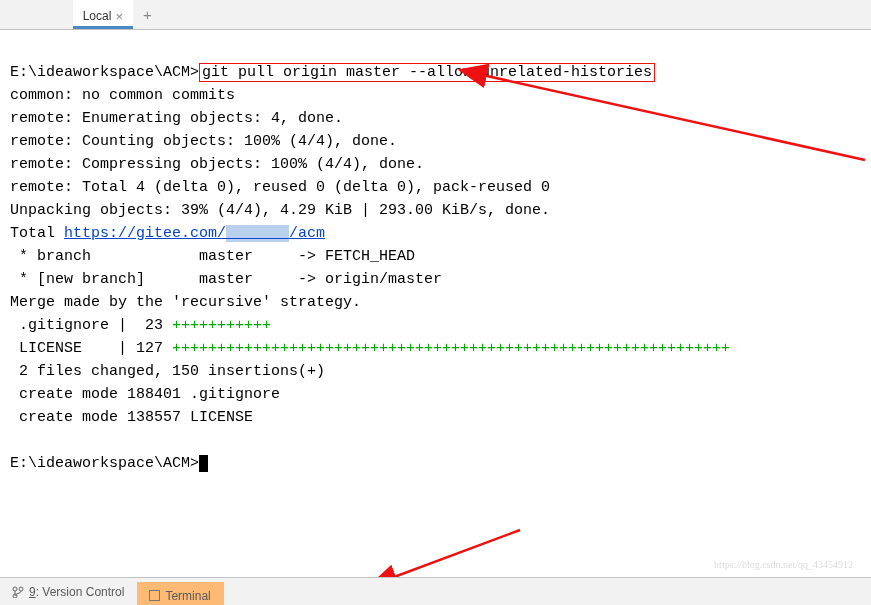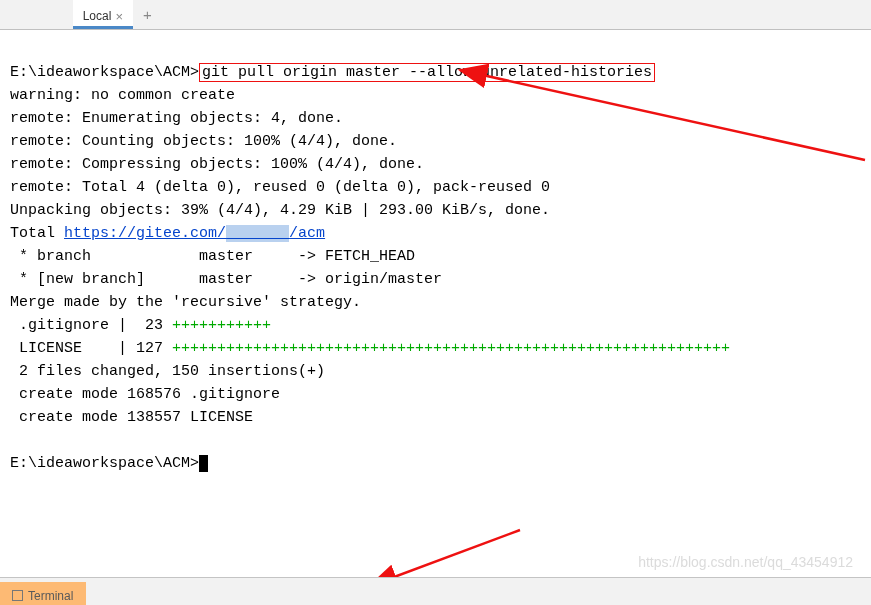--- a/index.html
+++ b/index.html
@@ -103,22 +103,22 @@
   background: #fdba74;
   margin-top: 8px;
 }
 .status-bar .item .under { text-decoration: underline; }
 .icon-sq { width:11px; height:11px; border:1px solid #777; display:inline-block; }
 .watermark {
   position: absolute;
   right: 18px;
   bottom: 35px;
   color: #ccc;
-  font-size: 14px;
-  font-family: Liberation Sans, sans-serif;
+  font-size: 10px;
+  font-family: Liberation Serif, serif;
   opacity: 0.7;
 }
 .arrow {
   position: absolute;
   pointer-events: none;
 }
 </style>
 </head>
 <body>
 
@@ -128,49 +128,58 @@
     <span>Local</span>
     <span class="close">×</span>
   </div>
   <div class="add-tab">
     <span>+</span>
   </div>
 </div>
 
 <div class="terminal-body">
 <span>E:\ideaworkspace\ACM&gt;</span><span class="cmd-box"><span>git pull origin master --allow-unrelated-histories</span></span>
-<span>warning: no common create</span>
+<span>common: no common commits</span>
 <span>remote: Enumerating objects: 4, done.</span>
 <span>remote: Counting objects: 100% (4/4), done.</span>
 <span>remote: Compressing objects: 100% (4/4), done.</span>
 <span>remote: Total 4 (delta 0), reused 0 (delta 0), pack-reused 0</span>
 <span>Unpacking objects: 39% (4/4), 4.29 KiB | 293.00 KiB/s, done.</span>
 <span>Total </span><a href="#"><span>https://gitee.com/</span><span class="redact">xxxxxxx</span><span>/acm</span></a>
 <span> * branch            master     -&gt; FETCH_HEAD</span>
 <span> * [new branch]      master     -&gt; origin/master</span>
 <span>Merge made by the 'recursive' strategy.</span>
 <span> .gitignore |  23 </span><span class="green">+++++++++++</span>
 <span> LICENSE    | 127 </span><span class="green">++++++++++++++++++++++++++++++++++++++++++++++++++++++++++++++</span>
 <span> 2 files changed, 150 insertions(+)</span>
-<span> create mode 168576 .gitignore</span>
+<span> create mode 188401 .gitignore</span>
 <span> create mode 138557 LICENSE</span>
 
 <span>E:\ideaworkspace\ACM&gt;</span><span class="cursor"></span>
 </div>
 
 <svg class="arrow" style="left:0;top:0;" width="871" height="605">
   <defs>
     <marker id="ah" markerWidth="12" markerHeight="10" refX="11" refY="5" orient="auto">
       <polygon points="0,0 12,5 0,10" fill="#e11"></polygon>
     </marker>
   </defs>
   <line x1="865" y1="160" x2="460" y2="70" stroke="#e11" stroke-width="2.5" marker-end="url(#ah)"></line>
   <line x1="520" y1="530" x2="370" y2="586" stroke="#e11" stroke-width="2.5" marker-end="url(#ah)"></line>
 </svg>
 
 <div class="watermark">https://blog.csdn.net/qq_43454912</div>
 
 <div class="status-bar">
+  <div class="item">
+    <svg width="12" height="12">
+        <circle cx="3" cy="3" r="2" fill="none" stroke="#666"></circle>
+        <circle cx="9" cy="3" r="2" fill="none" stroke="#666"></circle>
+        <circle cx="3" cy="10" r="2" fill="none" stroke="#666"></circle>
+        <path d="M3 5v3M9 5c0 3-6 2-6 5" fill="none" stroke="#666"></path>
+      </svg>
+    <span><span class="under">9</span><span>: Version Control</span></span>
+  </div>
   <div class="item active">
     <span class="icon-sq"></span>
     <span>Terminal</span>
   </div>
 </div>
 
 </body></html>

